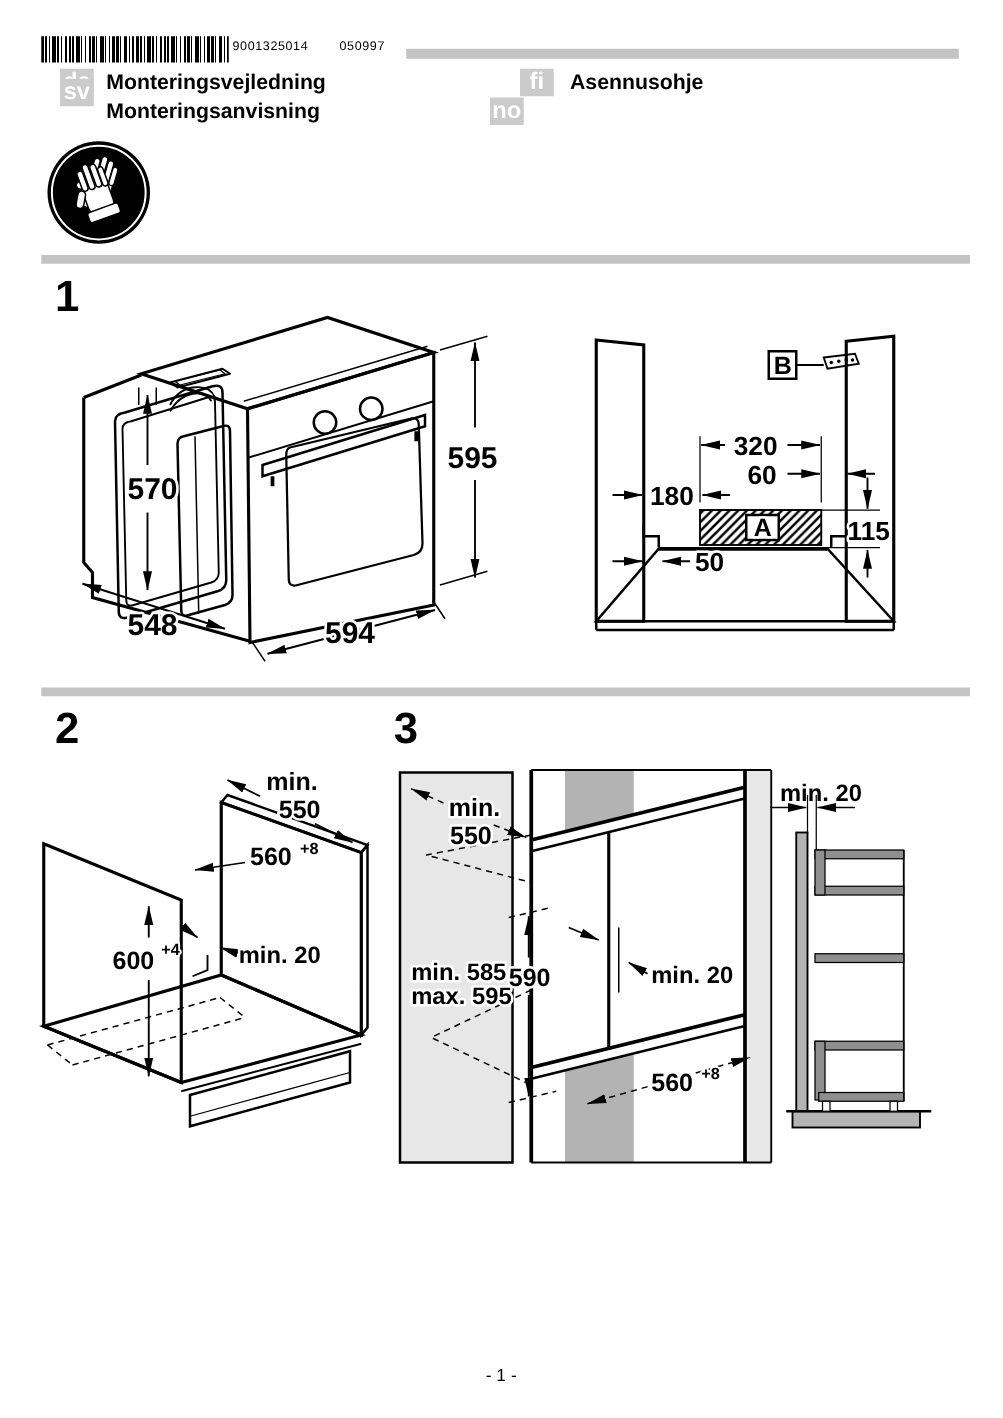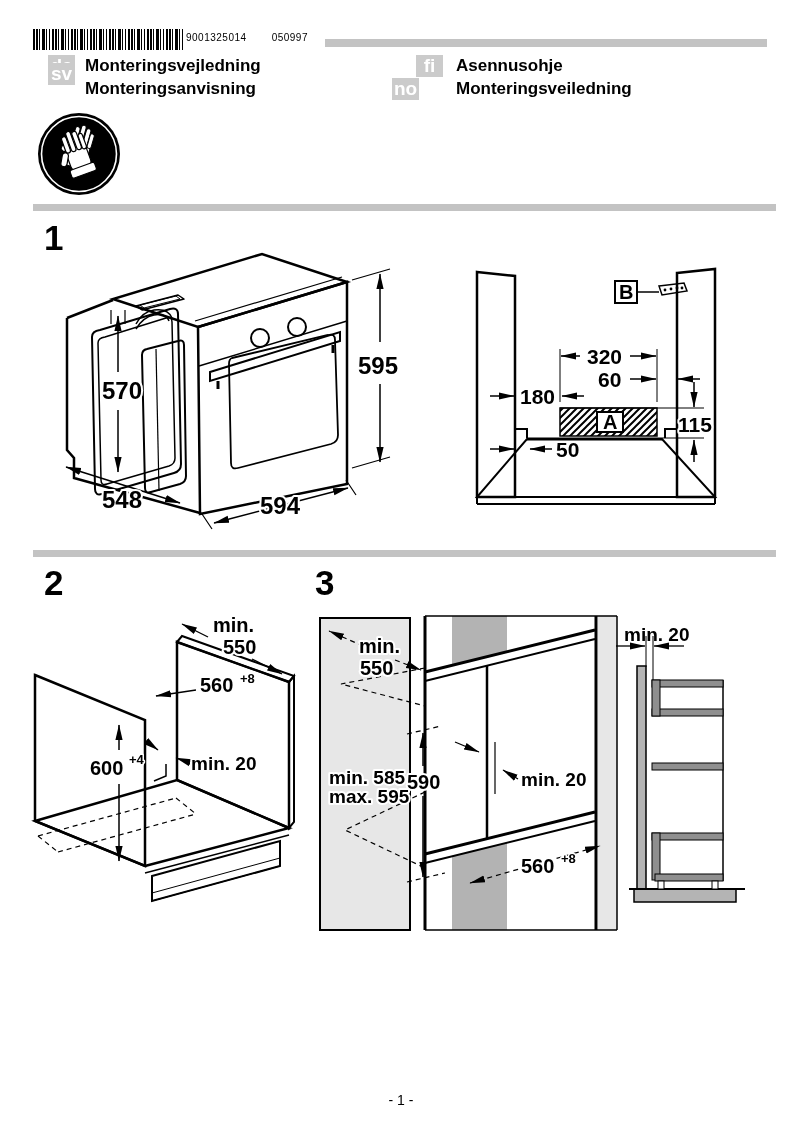--- a/index.html
+++ b/index.html
@@ -45,21 +45,20 @@
   </div>
   <div class="abs grayline" style="left:325px;top:39px;width:442px;height:8px"></div>
 
   <div class="abs langbox" style="left:48px;top:55px">da</div>
   <div class="abs langtitle" style="left:85px;top:55px">Monteringsvejledning</div>
   <div class="abs langbox" style="left:48px;top:63px">sv</div>
   <div class="abs langtitle" style="left:85px;top:78px">Monteringsanvisning</div>
   <div class="abs langbox" style="left:416px;top:55px">fi</div>
   <div class="abs langtitle" style="left:456px;top:55px">Asennusohje</div>
   <div class="abs langbox" style="left:392px;top:78px">no</div>
-  <div class="abs langtitle" style="left:456px;top:78px">Monteringsveiledning</div>
 
   <svg class="abs" style="left:36px;top:111px" width="86" height="86" viewBox="0 0 86 86">
     <circle cx="43" cy="43" r="41" fill="#000"></circle>
     <circle cx="43" cy="43" r="37.5" fill="none" stroke="#fff" stroke-width="1.6"></circle>
 
     <g transform="translate(40,14) rotate(16)" fill="#fff" stroke="#000" stroke-width="1">
       <rect x="0" y="14" width="20" height="23" rx="6"></rect>
       <rect x="0.5" y="1" width="4.6" height="17" rx="2.3"></rect>
       <rect x="6" y="-2" width="4.6" height="20" rx="2.3"></rect>
       <rect x="11.5" y="0" width="4.6" height="18" rx="2.3"></rect>

